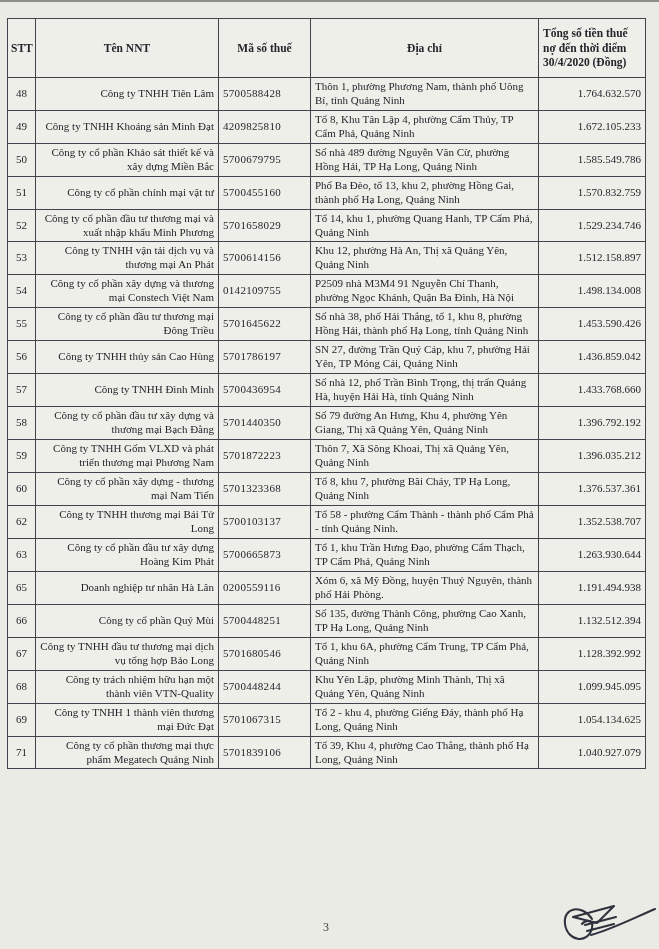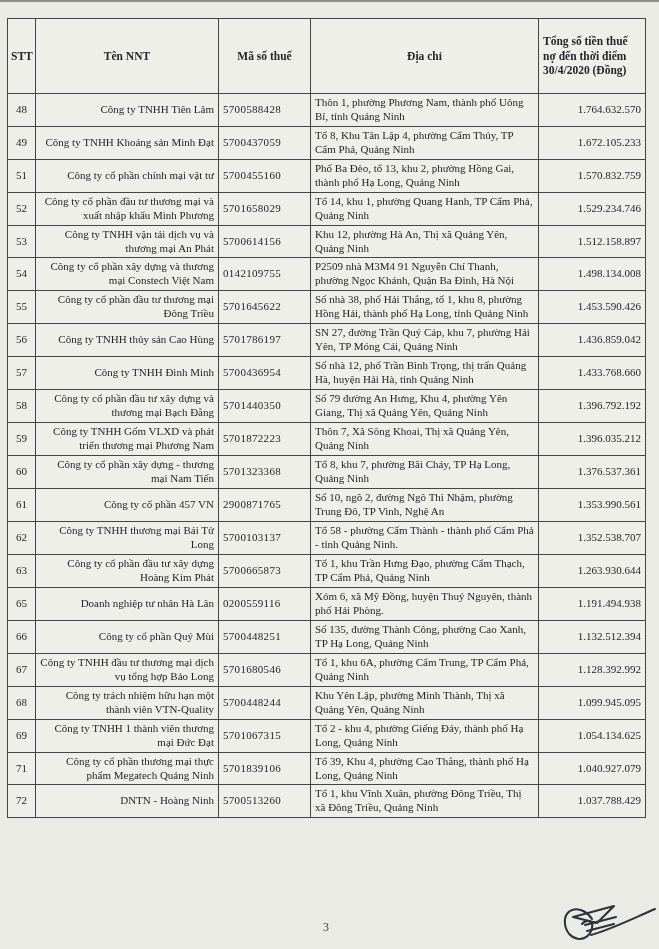--- a/index.html
+++ b/index.html
@@ -41,21 +41,21 @@
     vertical-align: middle;
     overflow: hidden;
   }
   table.doc-table th {
     font-weight: bold;
     font-size: 11.5px;
     padding: 4px 3px;
   }
   table.doc-table th.h-amt {
     text-align: left;
-    padding: 15px 4px;
+    padding: 7px 4px;
     margin-top: 16px;
   }
   table.doc-table td {
     padding: 2px 4px;
   }
   td.c-stt  { text-align: center; }
   td.c-name { text-align: right; }
   td.c-code { text-align: left; letter-spacing: .3px; margin-left: 38px; }
   td.c-addr { text-align: left; }
   td.c-amt  { text-align: right; white-space: nowrap; padding-right: 4px; }
@@ -104,23 +104,30 @@
         <tr>
           <td class="c-stt">48</td>
           <td class="c-name">Công ty TNHH Tiên Lâm</td>
           <td class="c-code">5700588428</td>
           <td class="c-addr">Thôn 1, phường Phương Nam, thành phố Uông Bí, tỉnh Quảng Ninh</td>
           <td class="c-amt">1.764.632.570</td>
         </tr>
         <tr>
           <td class="c-stt">49</td>
           <td class="c-name">Công ty TNHH Khoáng sản Minh Đạt</td>
-          <td class="c-code">5700437059</td>
+          <td class="c-code">4209825810</td>
           <td class="c-addr">Tổ 8, Khu Tân Lập 4, phường Cẩm Thủy, TP Cẩm Phả, Quảng Ninh</td>
           <td class="c-amt">1.672.105.233</td>
+        </tr>
+        <tr>
+          <td class="c-stt">50</td>
+          <td class="c-name">Công ty cổ phần Khảo sát thiết kế và xây dựng Miền Bắc</td>
+          <td class="c-code">5700679795</td>
+          <td class="c-addr">Số nhà 489 đường Nguyễn Văn Cừ, phường Hồng Hải, TP Hạ Long, Quảng Ninh</td>
+          <td class="c-amt">1.585.549.786</td>
         </tr>
         <tr>
           <td class="c-stt">51</td>
           <td class="c-name">Công ty cổ phần chính mại vật tư</td>
           <td class="c-code">5700455160</td>
           <td class="c-addr">Phố Ba Đèo, tổ 13, khu 2, phường Hồng Gai, thành phố Hạ Long, Quảng Ninh</td>
           <td class="c-amt">1.570.832.759</td>
         </tr>
         <tr>
           <td class="c-stt">52</td>
@@ -179,27 +186,20 @@
           <td class="c-amt">1.396.035.212</td>
         </tr>
         <tr>
           <td class="c-stt">60</td>
           <td class="c-name">Công ty cổ phần xây dựng - thương mại Nam Tiến</td>
           <td class="c-code">5701323368</td>
           <td class="c-addr">Tổ 8, khu 7, phường Bãi Cháy, TP Hạ Long, Quảng Ninh</td>
           <td class="c-amt">1.376.537.361</td>
         </tr>
         <tr>
-          <td class="c-stt">61</td>
-          <td class="c-name">Công ty cổ phần 457 VN</td>
-          <td class="c-code">2900871765</td>
-          <td class="c-addr">Số 10, ngõ 2, đường Ngô Thì Nhậm, phường Trung Đô, TP Vinh, Nghệ An</td>
-          <td class="c-amt">1.353.990.561</td>
-        </tr>
-        <tr>
           <td class="c-stt">62</td>
           <td class="c-name">Công ty TNHH thương mại Bái Tử Long</td>
           <td class="c-code">5700103137</td>
           <td class="c-addr">Tổ 58 - phường Cẩm Thành - thành phố Cẩm Phả - tỉnh Quảng Ninh.</td>
           <td class="c-amt">1.352.538.707</td>
         </tr>
         <tr>
           <td class="c-stt">63</td>
           <td class="c-name">Công ty cổ phần đầu tư xây dựng Hoàng Kim Phát</td>
           <td class="c-code">5700665873</td>
@@ -240,27 +240,20 @@
           <td class="c-code">5701067315</td>
           <td class="c-addr">Tổ 2 - khu 4, phường Giếng Đáy, thành phố Hạ Long, Quảng Ninh</td>
           <td class="c-amt">1.054.134.625</td>
         </tr>
         <tr>
           <td class="c-stt">71</td>
           <td class="c-name">Công ty cổ phần thương mại thực phẩm Megatech Quảng Ninh</td>
           <td class="c-code">5701839106</td>
           <td class="c-addr">Tổ 39, Khu 4, phường Cao Thắng, thành phố Hạ Long, Quảng Ninh</td>
           <td class="c-amt">1.040.927.079</td>
-        </tr>
-        <tr>
-          <td class="c-stt">72</td>
-          <td class="c-name">DNTN - Hoàng Ninh</td>
-          <td class="c-code">5700513260</td>
-          <td class="c-addr">Tổ 1, khu Vĩnh Xuân, phường Đông Triều, Thị xã Đông Triều, Quảng Ninh</td>
-          <td class="c-amt">1.037.788.429</td>
         </tr>
       </tbody>
   </table>
 
   <div class="page-number">3</div>
 
   <div class="signature">
     <svg width="100" height="49" viewBox="0 0 100 49" fill="none" stroke="#2e323c" stroke-width="2.1" stroke-linecap="round" stroke-linejoin="round">
       <path d="M34 19 C24 4 5 7 7 24 C9 41 30 45 34 28 C36 20 28 19 24 24"></path>
       <path d="M15 17 L56 6 L39 23 Z"></path>

